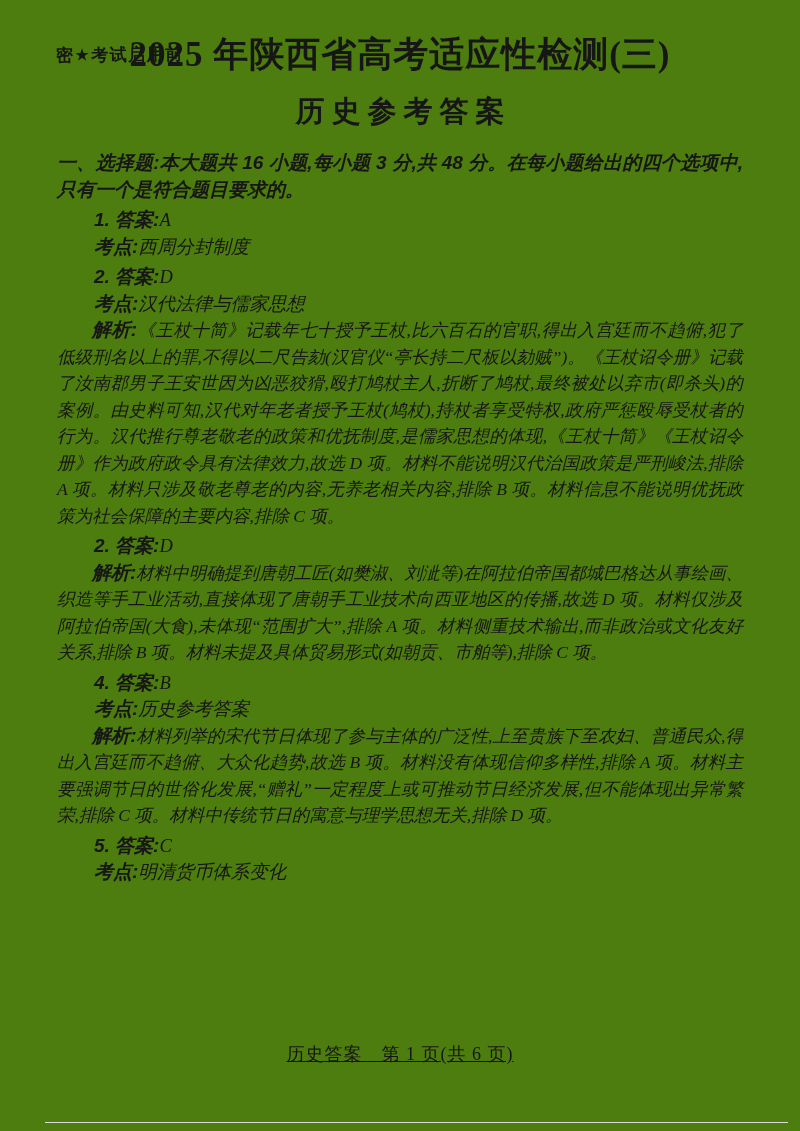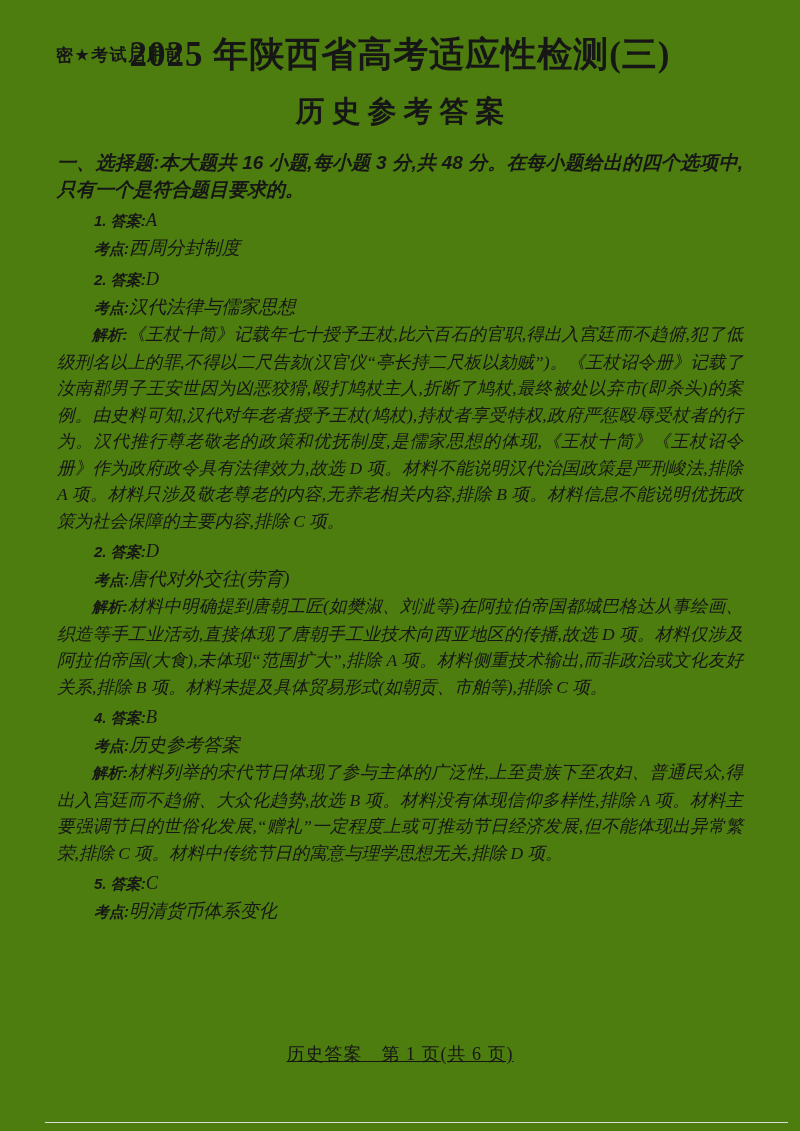--- a/index.html
+++ b/index.html
@@ -37,21 +37,21 @@
     font-family:"Liberation Sans","DejaVu Sans",sans-serif;
     font-weight:700;
   }
   .ans-line,.kd-line{font-size:18.5px;line-height:26.5px;text-indent:2em;}
   .ans-line{margin-top:4px !important;}
   .latin{font-family:"Liberation Serif","DejaVu Serif",serif;font-weight:400;}
   .jx{
     font-size:17.5px;line-height:26.5px;text-indent:2em;
     text-align:justify;text-justify:inter-ideograph;
   }
-  .jx .b,.kd-line .b,.ans-line .b{font-size:15px;}
+  .jx .b,.kd-line .b,.ans-line .b{font-size:19px;}
   .footer{
     position:absolute;left:0;top:1042px;width:100%;
     text-align:center;font-size:18px;letter-spacing:1px;text-decoration:underline;
   }
   .scan-line{
     position:absolute;left:45px;right:12px;top:1122px;height:1px;
     background:#dadada;
   }
 </style>
 </head>
@@ -74,21 +74,20 @@
     </div>
 
     <div class="q">
       <p class="ans-line"><span class="b">2. 答案:</span><span class="latin">D</span></p>
       <p class="kd-line"><span class="b">考点:</span><span>汉代法律与儒家思想</span></p>
       <p class="jx"><span class="b">解析:</span><span>《王杖十简》记载年七十授予王杖,比六百石的官职,得出入宫廷而不趋俯,犯了低级刑名以上的罪,不得以二尺告劾(汉官仪“亭长持二尺板以劾贼”)。《王杖诏令册》记载了汝南郡男子王安世因为凶恶狡猾,殴打鸠杖主人,折断了鸠杖,最终被处以弃市(即杀头)的案例。由史料可知,汉代对年老者授予王杖(鸠杖),持杖者享受特权,政府严惩殴辱受杖者的行为。汉代推行尊老敬老的政策和优抚制度,是儒家思想的体现,《王杖十简》《王杖诏令册》作为政府政令具有法律效力,故选 D 项。材料不能说明汉代治国政策是严刑峻法,排除 A 项。材料只涉及敬老尊老的内容,无养老相关内容,排除 B 项。材料信息不能说明优抚政策为社会保障的主要内容,排除 C 项。</span></p>
     </div>
 
     <div class="q">
       <p class="ans-line"><span class="b">2. 答案:</span><span class="latin">D</span></p>
-      <p class="kd-line"><span class="b">考点:</span><span>唐代对外交往(劳育)</span></p>
       <p class="jx"><span class="b">解析:</span><span>材料中明确提到唐朝工匠(如樊淑、刘泚等)在阿拉伯帝国都城巴格达从事绘画、织造等手工业活动,直接体现了唐朝手工业技术向西亚地区的传播,故选 D 项。材料仅涉及阿拉伯帝国(大食),未体现“范围扩大”,排除 A 项。材料侧重技术输出,而非政治或文化友好关系,排除 B 项。材料未提及具体贸易形式(如朝贡、市舶等),排除 C 项。</span></p>
     </div>
 
     <div class="q">
       <p class="ans-line"><span class="b">4. 答案:</span><span class="latin">B</span></p>
       <p class="kd-line"><span class="b">考点:</span><span>历史参考答案</span></p>
       <p class="jx"><span class="b">解析:</span><span>材料列举的宋代节日体现了参与主体的广泛性,上至贵族下至农妇、普通民众,得出入宫廷而不趋俯、大众化趋势,故选 B 项。材料没有体现信仰多样性,排除 A 项。材料主要强调节日的世俗化发展,“赠礼”一定程度上或可推动节日经济发展,但不能体现出异常繁荣,排除 C 项。材料中传统节日的寓意与理学思想无关,排除 D 项。</span></p>
     </div>
 
     <div class="q">

